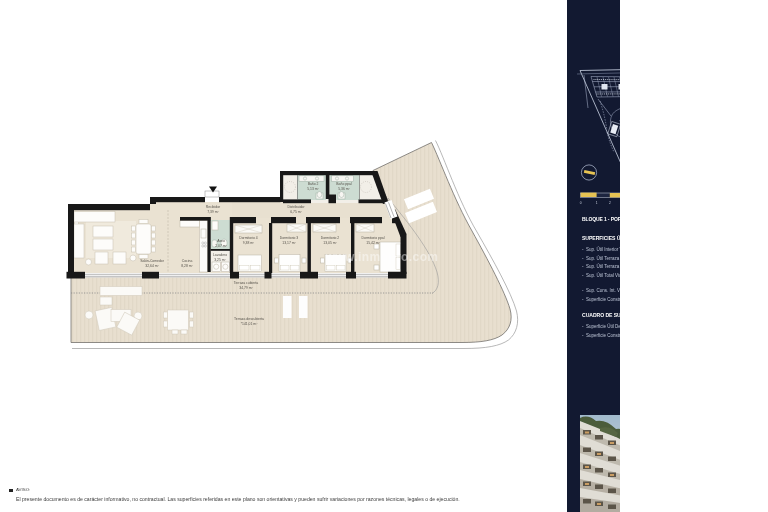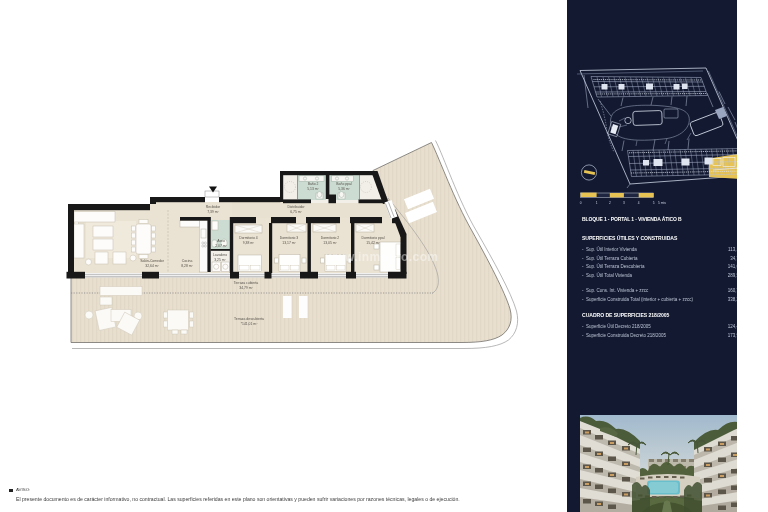--- a/index.html
+++ b/index.html
@@ -1,17 +1,17 @@
 <!DOCTYPE html>
 <html><head>
 <meta charset="utf-8">
 <style>
 html,body{margin:0;padding:0;}
 body{width:768px;height:512px;font-family:"Liberation Sans",sans-serif;background:#fff;overflow:hidden;}
-#page{position:relative;width:725px;height:512px;background:#fff;overflow:hidden;padding-left:12px;}
+#page{position:relative;width:620px;height:512px;background:#fff;overflow:hidden;}
 #plan{position:absolute;left:0;top:0;}
 #side{position:absolute;left:567px;top:0;width:201px;height:512px;background:#121931;}
 .st{position:absolute;color:#fff;white-space:nowrap;}
 .row{position:absolute;left:15px;right:14px;height:6px;color:#bdc5d6;font-size:4.5px;}
 .row .lab{position:absolute;left:0;top:0;}
 .row .val{position:absolute;right:6px;top:0;}
 #aviso{position:absolute;left:9px;top:487px;width:540px;color:#3c3c3c;}
 #aviso .b{position:absolute;left:0;top:1.5px;width:3.5px;height:3.5px;background:#222;}
 #aviso .t1{position:absolute;left:7px;top:0;font-size:4.4px;}
 #aviso .t2{position:absolute;left:7px;top:9px;font-size:5.15px;white-space:nowrap;letter-spacing:0;}

